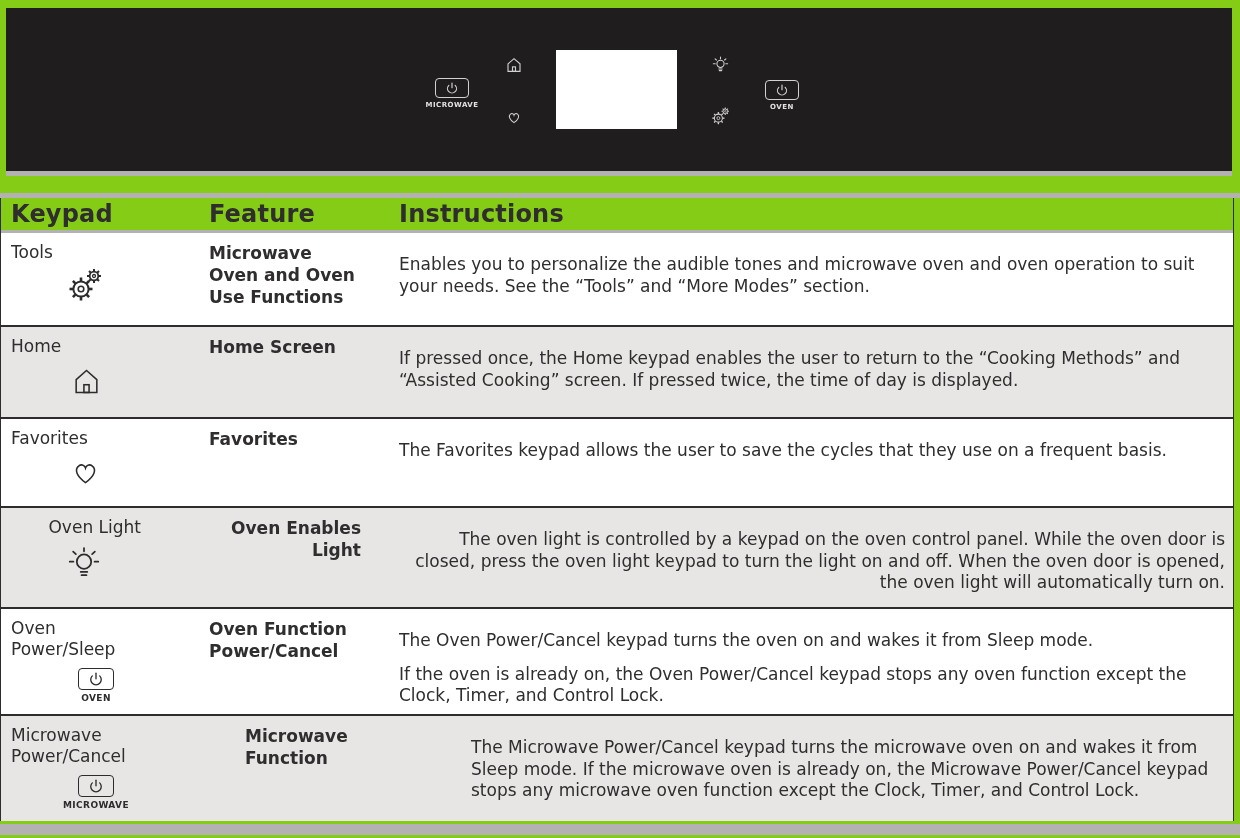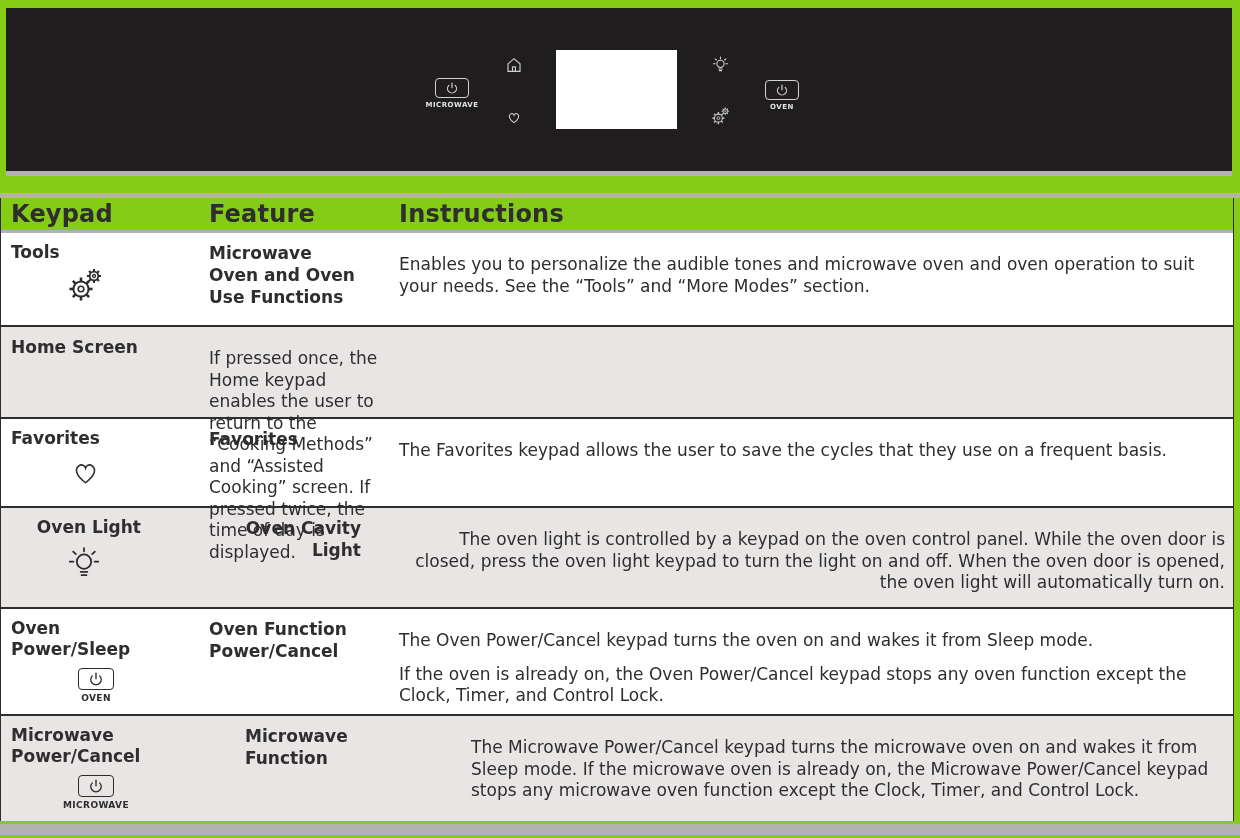--- a/index.html
+++ b/index.html
@@ -24,21 +24,21 @@
   .table{position:absolute;left:0;top:198px;width:1234px;box-sizing:border-box;
          border-left:1px solid #2e2c2d;border-right:1px solid #2e2c2d;}
   .thead,.trow{display:grid;grid-template-columns:198px 190px 1fr;box-sizing:border-box;}
   .thead{height:35px;border-bottom:3px solid #b3b1b1;align-items:center;}
   .thead .hcell{font-size:24px;font-weight:bold;padding-left:10px;letter-spacing:.2px;}
   .trow{background:#ffffff;}
   .trow.alt{background:#e7e6e5;}
   .trow + .trow{border-top:2px solid #2e2c2d;}
   .r1{height:92px;} .r2{height:92px;} .r3{height:89px;} .r4{height:101px;text-align:right;} .r5{height:107px;} .r6{height:107px;gap:36px;}
   .cell{padding-top:9px;box-sizing:border-box;}
-  .kp-label{font-size:17px;font-weight:bold;line-height:21px;padding-left:10px;width:130px;}
+  .kp-label{font-size:17px;font-weight:normal;line-height:21px;padding-left:10px;width:130px;}
   .feature-text{font-size:17px;font-weight:bold;line-height:22px;padding-left:10px;width:152px;}
   .instr-cell{padding-left:10px;padding-right:8px;}
   .instr-cell p{margin:12px 0 7px 0;font-size:17px;line-height:21.5px;max-width:832px;}
   .kp-icon{line-height:0;}
   .icon-gear-pos{margin:3px 0 0 66px;}
   .icon-home-pos{margin:9px 0 0 70px;}
   .icon-heart-pos{margin:9px 0 0 69px;}
   .icon-bulb-pos{margin:6px 0 0 64px;}
   .kp-btn-group{display:inline-flex;flex-direction:column;align-items:center;margin-left:50px;margin-top:8px;width:90px;}
   .power-btn.table-style{width:36px;height:22px;border:1.7px solid #2d2b2c;border-radius:4px;}
@@ -176,20 +176,29 @@
       <div class="cell">
           <div class="feature-text">Microwave Oven and Oven Use Functions</div>
         </div>
       <div class="cell instr-cell">
           <p>Enables you to personalize the audible tones and microwave oven and oven operation to suit your needs. See the “Tools” and “More Modes” section.</p>
         </div>
     </div>
 
     <div class="trow alt r2">
       <div class="cell">
+        <div class="kp-label">Home</div>
+        <div class="kp-icon icon-home-pos">
+          <svg width="31" height="31" viewBox="0 0 24 24" fill="none" stroke="#2d2b2c" stroke-width="1.2">
+            <path d="M4 10.5 L12 3.5 L20 10.5 L20 20.5 L4 20.5 Z"></path>
+              <rect x="10" y="14.5" width="4" height="6"></rect>
+          </svg>
+        </div>
+      </div>
+      <div class="cell">
           <div class="feature-text">Home Screen</div>
         </div>
       <div class="cell instr-cell">
           <p>If pressed once, the Home keypad enables the user to return to the “Cooking Methods” and “Assisted Cooking” screen. If pressed twice, the time of day is displayed.</p>
         </div>
     </div>
 
     <div class="trow r3">
       <div class="cell">
         <div class="kp-label">Favorites</div>
@@ -217,21 +226,21 @@
               <line x1="12.2" y1="23" x2="15.8" y2="23"></line>
             <line x1="3.5" y1="13" x2="6.2" y2="13"></line>
               <line x1="21.8" y1="13" x2="24.5" y2="13"></line>
             <line x1="6" y1="5.6" x2="8" y2="7.4"></line>
               <line x1="20" y1="7.4" x2="22" y2="5.6"></line>
               <line x1="14" y1="3" x2="14" y2="5.4"></line>
           </svg>
         </div>
       </div>
       <div class="cell">
-          <div class="feature-text">Oven Cavity Light</div>
+          <div class="feature-text">Oven Enables Light</div>
         </div>
       <div class="cell instr-cell">
           <p>The oven light is controlled by a keypad on the oven control panel. While the oven door is closed, press the oven light keypad to turn the light on and off. When the oven door is opened, the oven light will automatically turn on.</p>
         </div>
     </div>
 
     <div class="trow r5">
       <div class="cell">
         <div class="kp-label">Oven Power/Sleep</div>
         <div class="kp-btn-group">

